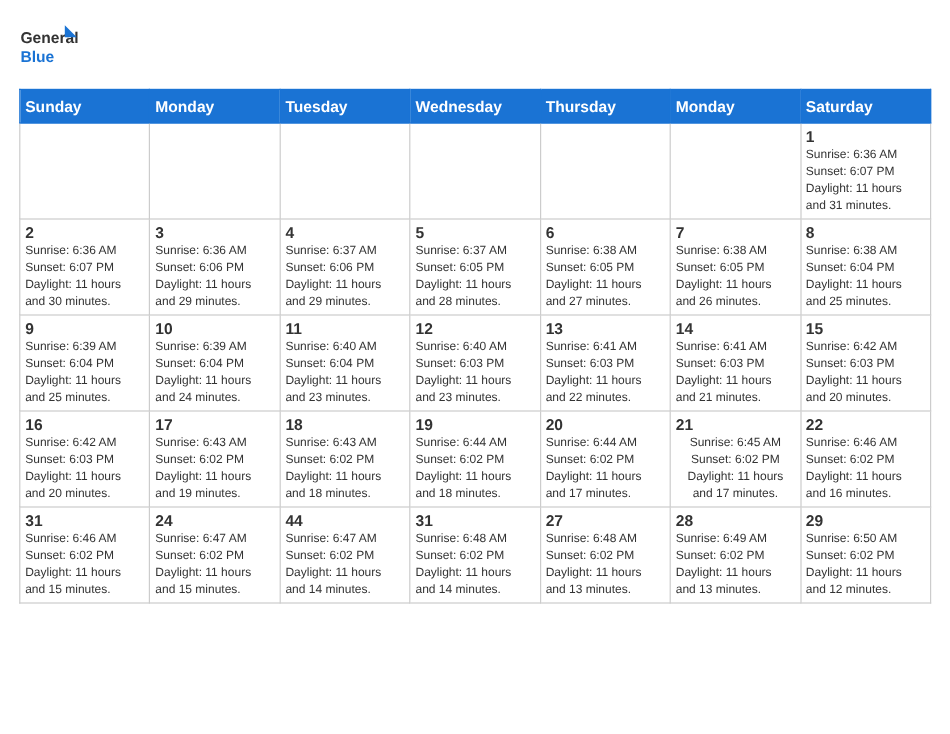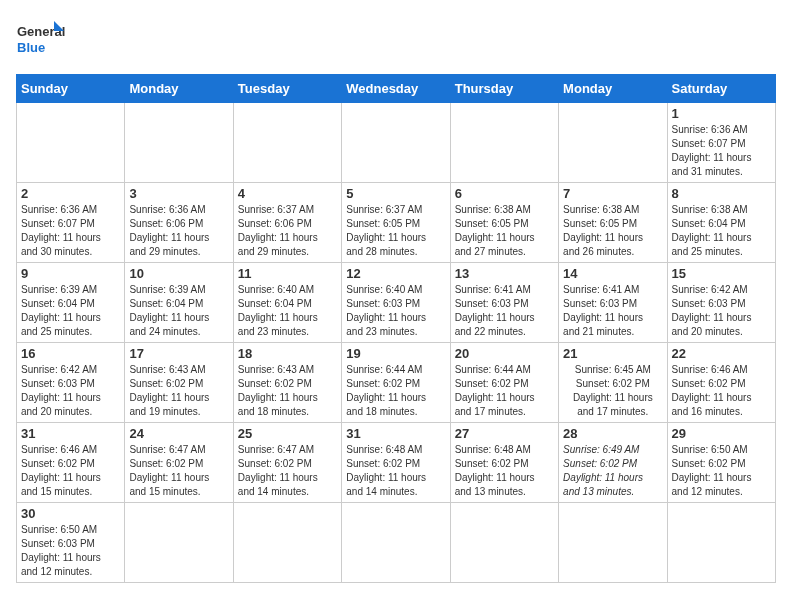--- a/index.html
+++ b/index.html
@@ -284,21 +284,21 @@
 and 15 minutes.</div>
         </td>
         <td>
           <span class="day-number">24</span>
           <div class="day-info" style="white-space: pre-line;">Sunrise: 6:47 AM
 Sunset: 6:02 PM
 Daylight: 11 hours
 and 15 minutes.</div>
         </td>
         <td>
-          <span class="day-number">25</span>
+          <span class="day-number">44</span>
           <div class="day-info" style="white-space: pre-line;">Sunrise: 6:47 AM
 Sunset: 6:02 PM
 Daylight: 11 hours
 and 14 minutes.</div>
         </td>
         <td>
           <span class="day-number">31</span>
           <div class="day-info" style="white-space: pre-line;">Sunrise: 6:48 AM
 Sunset: 6:02 PM
 Daylight: 11 hours
@@ -306,42 +306,27 @@
         </td>
         <td>
           <span class="day-number">27</span>
           <div class="day-info" style="white-space: pre-line;">Sunrise: 6:48 AM
 Sunset: 6:02 PM
 Daylight: 11 hours
 and 13 minutes.</div>
         </td>
         <td>
           <span class="day-number">28</span>
-          <div class="day-info" style="white-space: pre-line; font-style: italic;">Sunrise: 6:49 AM
+          <div class="day-info" style="white-space: pre-line;">Sunrise: 6:49 AM
 Sunset: 6:02 PM
 Daylight: 11 hours
 and 13 minutes.</div>
         </td>
         <td>
           <span class="day-number">29</span>
           <div class="day-info" style="white-space: pre-line;">Sunrise: 6:50 AM
 Sunset: 6:02 PM
 Daylight: 11 hours
 and 12 minutes.</div>
         </td>
-      </tr>
-      <tr class="last-row">
-        <td>
-          <span class="day-number">30</span>
-          <div class="day-info" style="white-space: pre-line;">Sunrise: 6:50 AM
-Sunset: 6:03 PM
-Daylight: 11 hours
-and 12 minutes.</div>
-        </td>
-        <td class="empty-cell"></td>
-        <td class="empty-cell"></td>
-        <td class="empty-cell"></td>
-        <td class="empty-cell"></td>
-        <td class="empty-cell"></td>
-        <td class="empty-cell"></td>
       </tr>
     </tbody>
 </table>
 
 </body></html>

